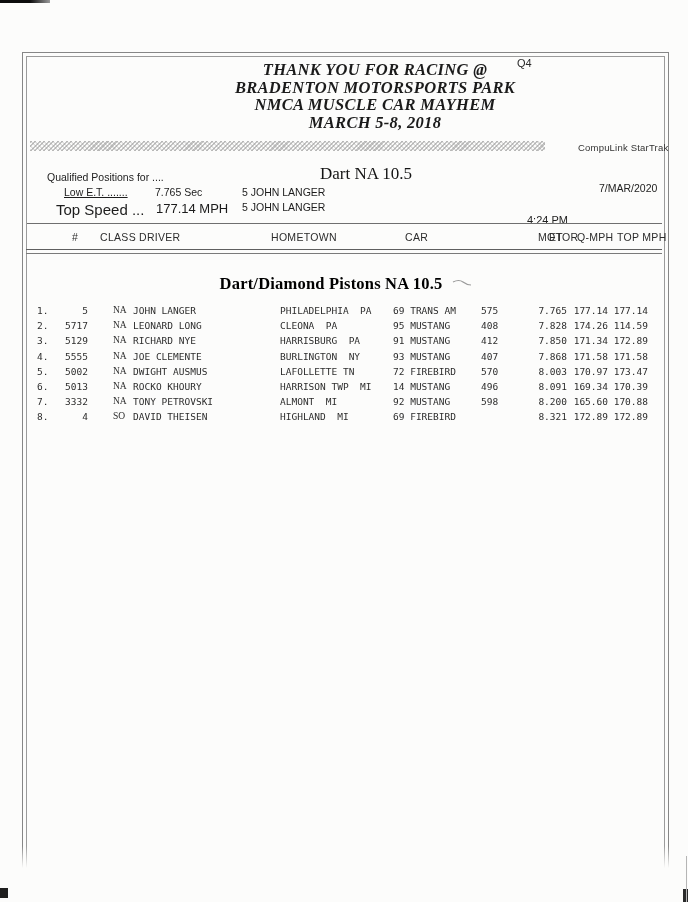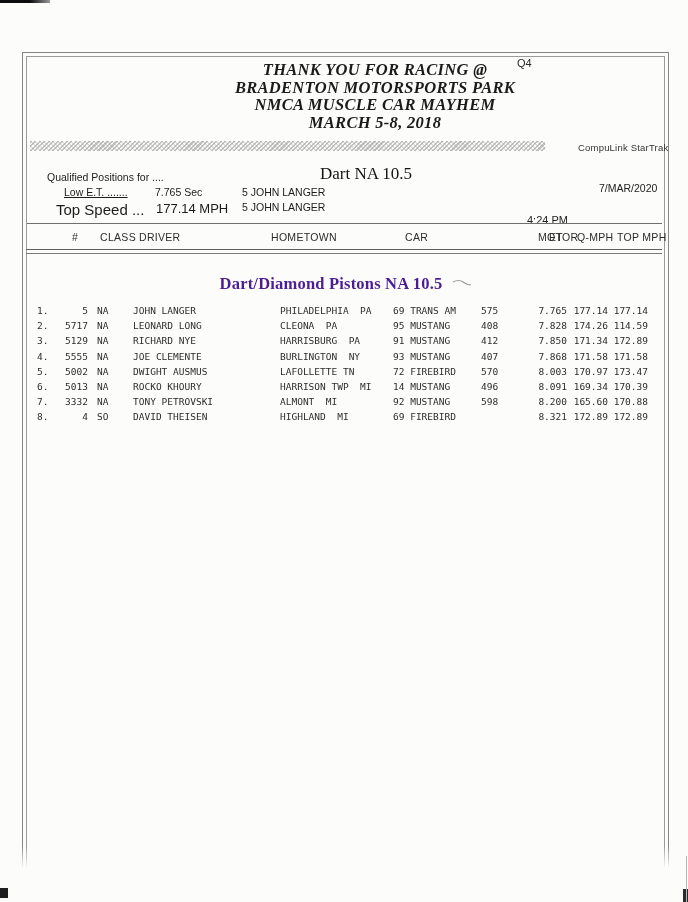--- a/index.html
+++ b/index.html
@@ -53,31 +53,31 @@
     border-top:1px solid #5f5f5f;border-bottom:1px solid #7a7a7a;}
 
   .thead{position:absolute;left:0;top:231px;width:688px;height:14px;
     font-size:10.5px;color:#2c2c2c;letter-spacing:.3px;}
   .thead span{position:absolute;white-space:pre;}
   .th-num{left:72px;} .th-class{left:100px;} .th-driver{left:139px;}
   .th-hometown{left:271px;} .th-car{left:405px;} .th-motor{left:514px;margin-left:24px;}
   .th-et{left:549px;} .th-qmph{left:577px;} .th-topmph{left:617px;}
 
   .section-title{position:absolute;left:11px;top:274px;width:640px;text-align:center;
-    font-family:"Liberation Serif",serif;font-weight:bold;font-size:16.5px;color:#4c1d95;
+    font-family:"Liberation Serif",serif;font-weight:bold;font-size:16.5px;color:#000000;
     letter-spacing:.2px;}
   .squiggle{position:absolute;left:451px;top:278px;width:22px;height:10px;}
 
   .rows{position:absolute;left:0;top:304px;width:688px;
     font-family:"DejaVu Sans Mono",monospace;font-size:9.5px;color:#2d2d2d;}
   .row{position:relative;height:15.2px;}
   .row span{position:absolute;top:1px;white-space:pre;}
   .c-pos{left:37px;}
   .c-num{left:48px;width:40px;text-align:right;}
-  .c-class{left:97px;}
+  .c-class{left:113px;font-family:Liberation Serif, serif;}
   .c-driver{left:133px;}
   .c-hometown{left:280px;}
   .c-car{left:393px;}
   .c-motor{left:481px;}
   .c-et{left:524px;width:43px;text-align:right;}
   .c-qmph{left:566px;width:42px;text-align:right;}
   .c-topmph{left:606px;width:42px;text-align:right;}
 </style>
 </head>
 <body>

